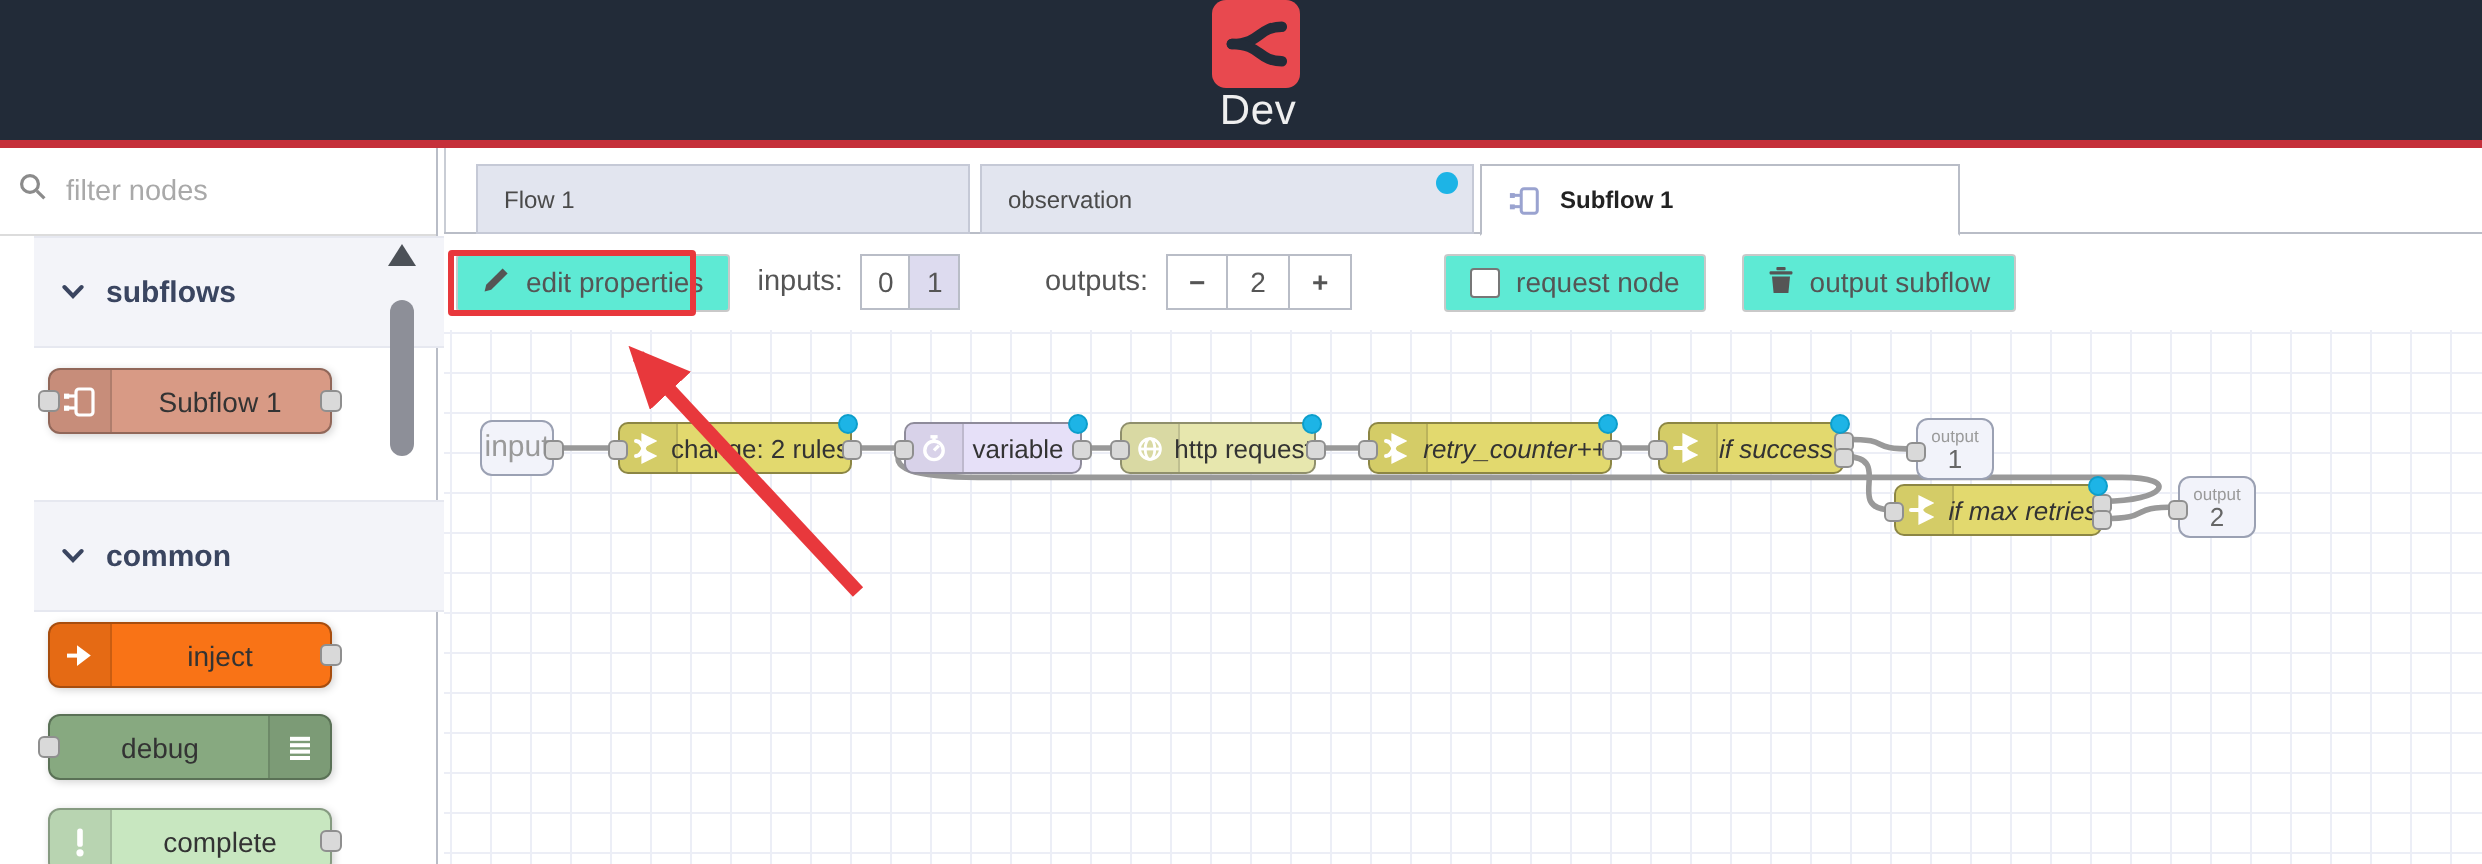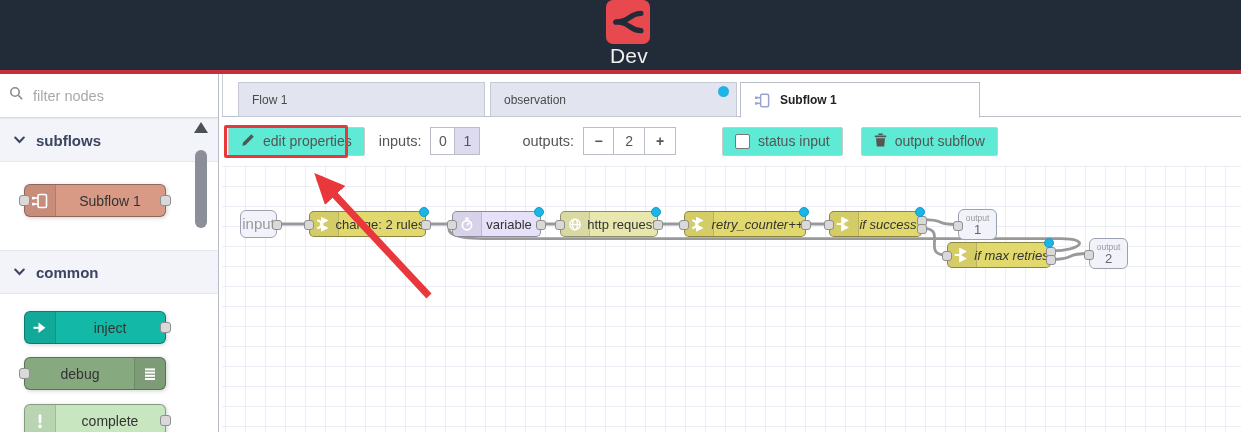--- a/index.html
+++ b/index.html
@@ -10,21 +10,21 @@
   #header{position:absolute;left:0;top:0;right:0;height:70px;background:#222b38;display:flex;align-items:center;flex-direction:column;}
   #logo{width:44px;height:44px;border-radius:7px;background:#e8494f;margin-left:14px;display:flex;align-items:center;justify-content:center;}
   #app-title{color:#efefef;font-size:21px;font-weight:500;margin-left:17px;letter-spacing:.3px;}
   #accent-line{position:absolute;left:0;right:0;top:70px;height:4px;background:#c5303a;}
 
   
   #sidebar{position:absolute;left:0;top:74px;width:218px;bottom:0;background:#fff;border-right:1px solid #b9bdc7;box-sizing:content-box;}
   #filter-row{position:absolute;left:0;top:0;right:0;height:43px;border-bottom:1px solid #dcdcdc;display:flex;align-items:center;padding-left:9px;}
   #filter-input{border:none;outline:none;font-size:14.5px;color:#0c4a6e;width:160px;margin-left:7px;font-family:"Liberation Sans",sans-serif;}
   #filter-input::placeholder{color:#a9a9a9;}
-  .cat-header{position:absolute;left:0;width:218px;height:44px;background:#f3f4f9;border-top:1px solid #e6e8f0;border-bottom:1px solid #e6e8f0;
+  .cat-header{position:absolute;left:17px;width:218px;height:56px;background:#f3f4f9;border-top:1px solid #e6e8f0;border-bottom:1px solid #e6e8f0;
               display:flex;align-items:center;font-weight:bold;font-size:15px;color:#3a4560;box-sizing:border-box;}
   .cat-chev{margin:0 11px 0 14px;display:flex;}
   .pnode{position:absolute;left:24px;width:142px;height:33px;border-radius:6px;border:1px solid rgba(0,0,0,.33);
          box-shadow:1px 1px 4px rgba(0,0,0,.18);font-size:14px;color:#333;box-sizing:border-box;}
   .pstrip{position:absolute;top:0;bottom:0;width:30px;background:rgba(0,0,0,.08);display:flex;align-items:center;justify-content:center;}
   .pstrip.left{left:0;border-right:1px solid rgba(0,0,0,.12);border-radius:5px 0 0 5px;}
   .pstrip.right{right:0;border-left:1px solid rgba(0,0,0,.12);border-radius:0 5px 5px 0;}
   .plabel{position:absolute;top:0;bottom:0;display:flex;align-items:center;justify-content:center;white-space:nowrap;}
   .pport{position:absolute;width:11px;height:11px;background:#d9d9d9;border:1px solid #8f8f8f;border-radius:3px;top:50%;margin-top:-6px;box-sizing:border-box;}
   .pport.in{left:-6px}.pport.out{right:-6px}
@@ -145,21 +145,21 @@
           <div class="pport out"></div>
         </div>
         <div class="cat-header" style="top: 176px;">
           <span class="cat-chev">
             <svg width="11" height="8" viewBox="0 0 11 8">
               <path d="M1.2 1.5 L5.5 6 L9.8 1.5" fill="none" stroke="#3a4560" stroke-width="2" stroke-linecap="round"></path>
             </svg>
           </span>
           <span>common</span>
         </div>
-        <div class="pnode" style="top: 237px; background: #14b8a6;">
+        <div class="pnode" style="top: 237px; background: #f97316;">
           <div class="pstrip left">
             <svg width="18" height="18" viewBox="0 0 18 18">
               <path d="M2.5 7.8 H8.5 V9.8 H2.5 z" fill="#fff"></path>
               <path d="M7.5 3.6 L14.4 8.8 L7.5 14 z" fill="#fff"></path>
             </svg>
           </div>
           <div class="plabel" style="left:30px;right:0;">inject</div>
           <div class="pport out"></div>
         </div>
         <div class="pnode" style="top: 283px; background: rgb(135, 169, 128);">
@@ -233,21 +233,21 @@
         <div class="seg-cell sel">1</div>
       </div>
       <span class="tb-label" style="margin-left:42px;">outputs:</span>
       <div class="seg" style="margin-left:9px;">
         <div class="seg-cell wide">−</div>
         <div class="seg-cell val">2</div>
         <div class="seg-cell wide">+</div>
       </div>
       <div class="tb-btn" style="margin-left:46px;">
         <span id="checkbox"></span>
-        <span>status input</span>
+        <span>request node</span>
       </div>
       <div class="tb-btn" style="margin-left:18px;">
         <span>
           <svg width="13" height="14" viewBox="0 0 13 14">
             <g fill="#555">
               <rect x="4.2" y="0.5" width="4.6" height="1.6" rx="0.5"></rect>
               <rect x="0.8" y="2.6" width="11.4" height="1.7" rx="0.5"></rect>
               <path d="M2 5.3 h9 l-0.8 8.2 h-7.4 z"></path>
             </g>
           </svg>

